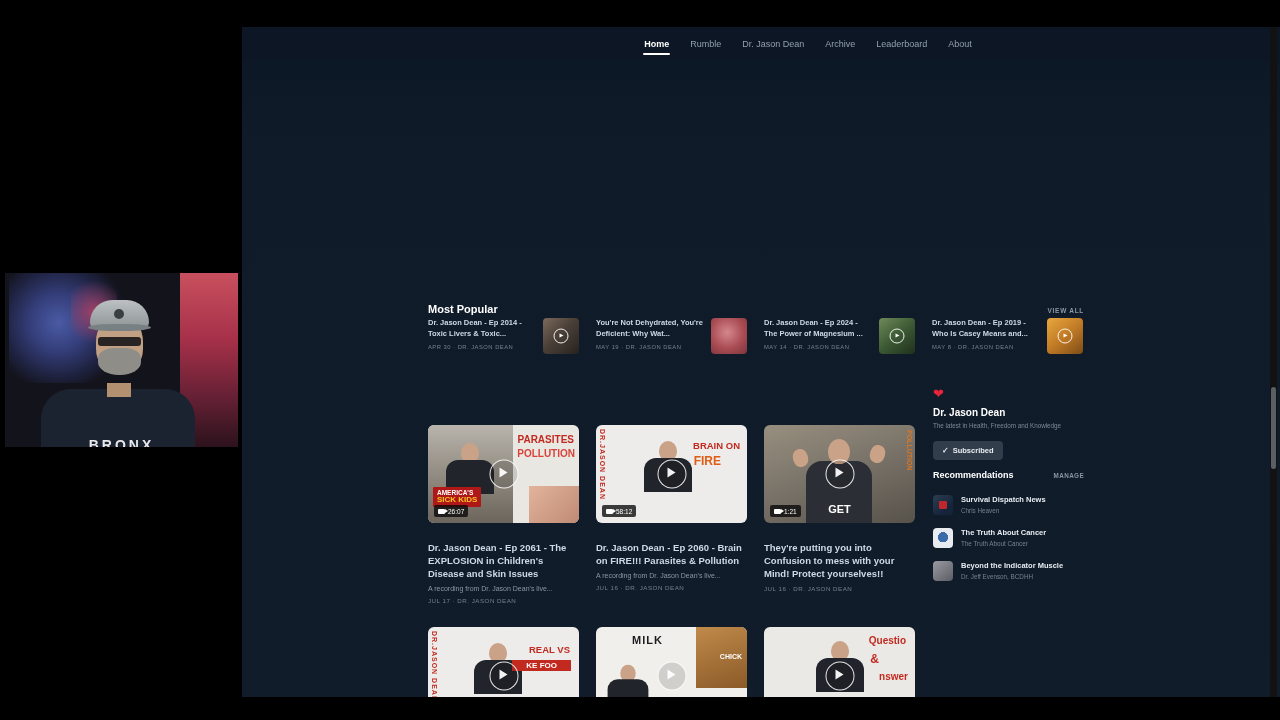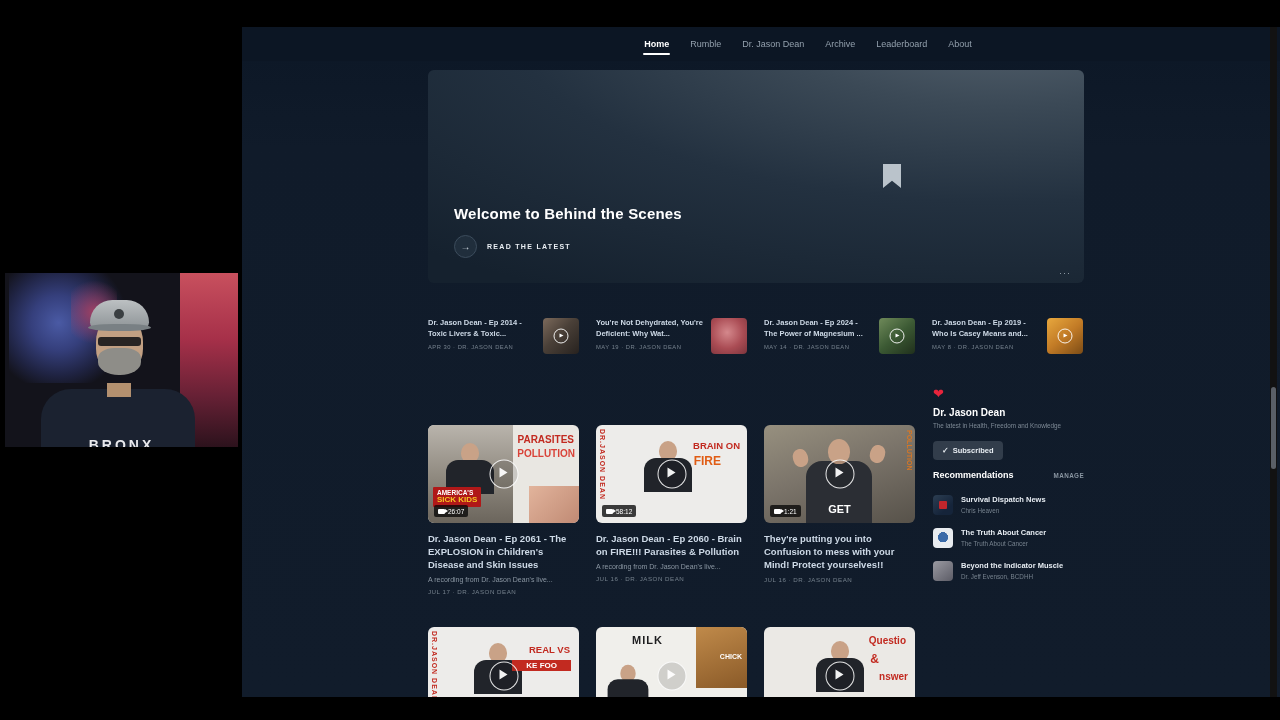--- a/index.html
+++ b/index.html
@@ -71,21 +71,21 @@
   .tab.active{color:#fff;font-weight:700;}
   .search{margin-left:auto;width:13px;height:13px;position:relative;cursor:pointer;}
   .search::before{content:'';position:absolute;width:8px;height:8px;border:1.4px solid #97a2ae;border-radius:50%;left:0;top:0;}
   .search::after{content:'';position:absolute;width:4.5px;height:1.5px;background:#97a2ae;transform:rotate(45deg);left:8px;top:10px;}
 
   
   .feed-grid{position:absolute;left:186px;top:398px;width:487px;display:grid;
     grid-template-columns:repeat(3,151px);grid-template-rows:188px auto;column-gap:17px;row-gap:14px;}
   .card{cursor:pointer;}
   .thumb{width:151px;height:98px;border-radius:6px;position:relative;overflow:hidden;}
-  .card-title{font-size:9.5px;font-weight:700;color:#cdd9e6;line-height:13px;margin-top:9px;}
+  .card-title{font-size:9.5px;font-weight:700;color:#cdd9e6;line-height:13px;margin-top:18px;}
   .card-desc{font-size:7px;color:#8b97a3;margin-top:5px;}
   .card-meta{font-size:6.2px;color:#74808c;letter-spacing:.5px;margin-top:5px;}
   .play{width:27px;height:27px;border:1.7px solid rgba(255,255,255,.88);border-radius:50%;
     position:absolute;left:50%;top:50%;transform:translate(-50%,-50%);background:rgba(15,15,15,.14);}
   .play::after{content:'';position:absolute;left:9.5px;top:7px;
     border-left:8px solid rgba(255,255,255,.94);border-top:5.5px solid transparent;border-bottom:5.5px solid transparent;}
   .dur{position:absolute;left:6px;bottom:6px;background:rgba(8,8,8,.78);color:#fff;font-size:6.5px;
     padding:2.5px 4px;border-radius:2px;display:flex;align-items:center;gap:3px;z-index:5;}
   .cam-ico{width:7px;height:5px;background:#fff;border-radius:1px;position:relative;display:inline-block;}
   .cam-ico::after{content:'';position:absolute;right:-3px;top:.5px;
@@ -193,30 +193,25 @@
 
     <header class="topnav">
       <a class="nav-item active">Home</a>
       <a class="nav-item">Rumble</a>
       <a class="nav-item">Dr. Jason Dean</a>
       <a class="nav-item">Archive</a>
       <a class="nav-item">Leaderboard</a>
       <a class="nav-item">About</a>
     </header>
 
-    <section class="hero">
-      <div class="bookmark"></div>
-      <h1 class="hero-title">Welcome to Behind the Scenes</h1>
-      <div class="hero-cta">
-        <span class="cta-circle">→</span>
-        <span class="cta-label">READ THE LATEST</span>
-      </div>
-      <div class="hero-more">···</div>
-    </section>
-
+
+    <div class="mp-head">
+      <h2 class="mp-title">Most Popular</h2>
+      <a class="viewall">VIEW ALL</a>
+    </div>
 
     <div class="mp-row">
       <div class="mp-item">
         <div class="mp-text">
           <div class="mp-item-title">Dr. Jason Dean - Ep 2014 - Toxic Livers &amp; Toxic...</div>
           <div class="mp-item-meta">APR 30 · DR. JASON DEAN</div>
         </div>
         <div class="mp-thumb mt1">
           <span class="mini-play"></span>
         </div>

